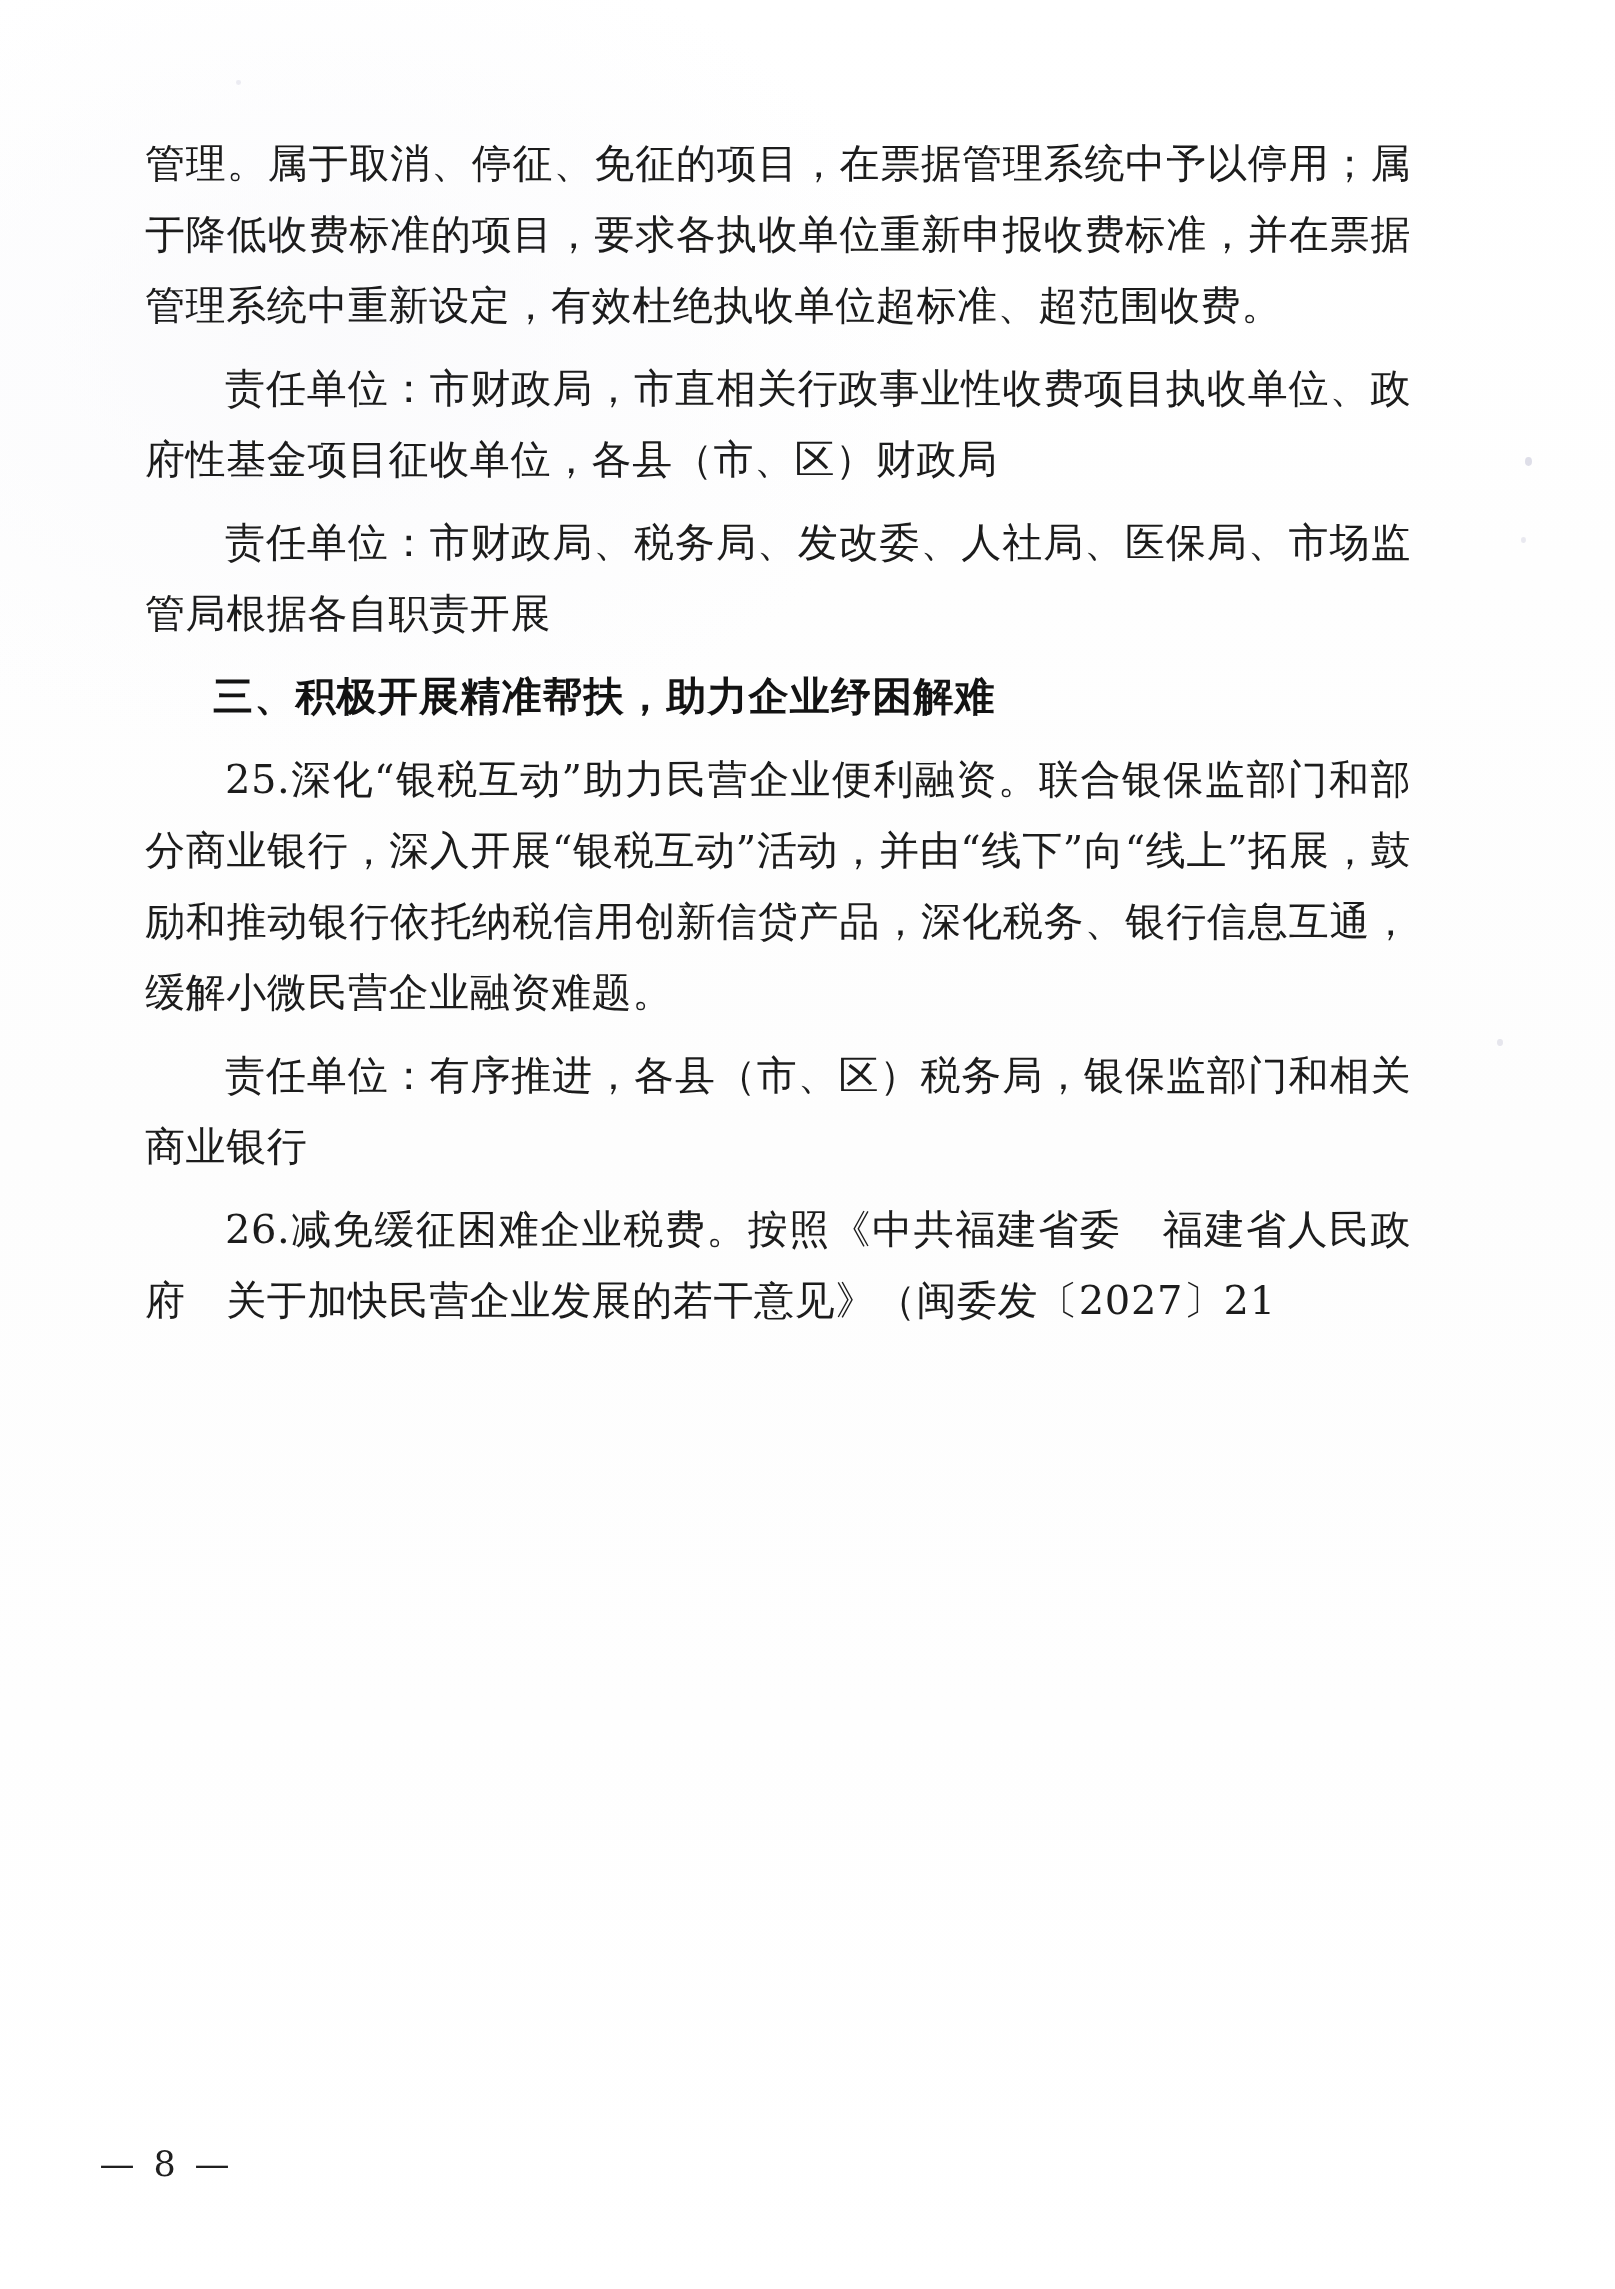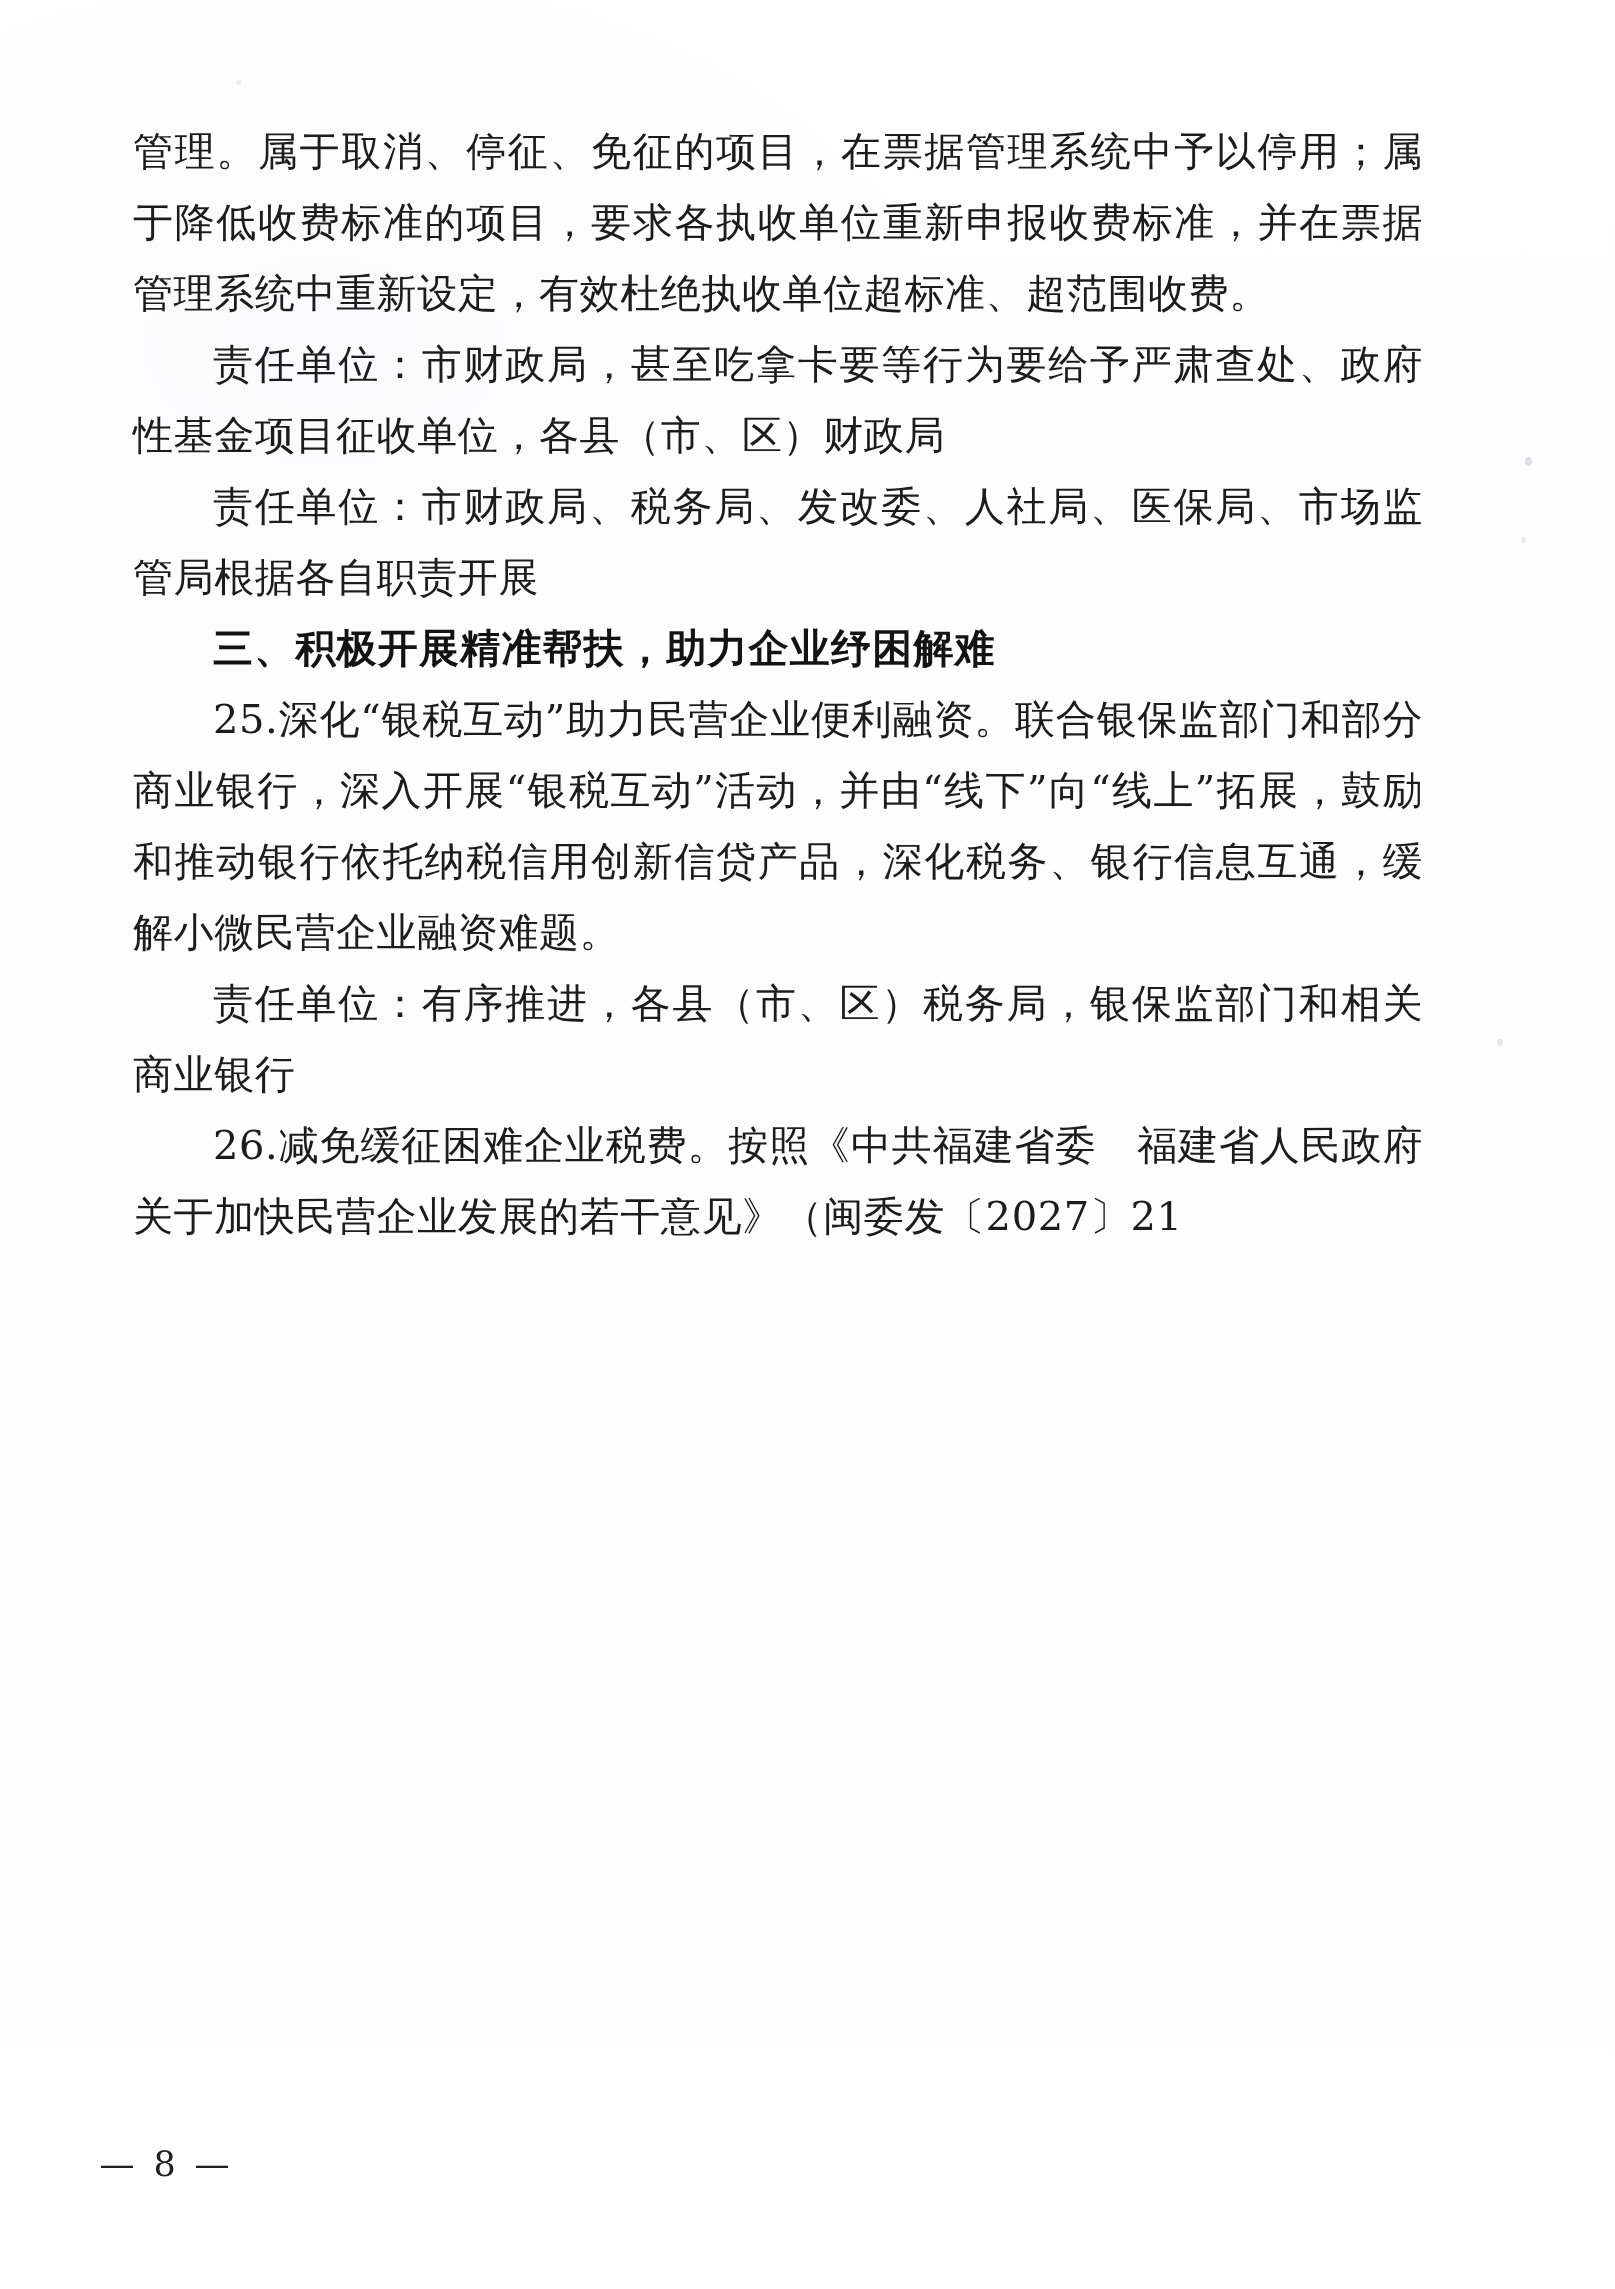--- a/index.html
+++ b/index.html
@@ -37,21 +37,21 @@
   }
 
   .text-body {
     position: absolute;
     left: 133px;
     top: 116px;
     width: 1290px;
   }
 
   p.para {
-    margin: 0;
+    margin: 12px;
     font-size: 40px;
     line-height: 71px;
     letter-spacing: 0.6px;
     text-align: justify;
     text-align-last: left;
     text-justify: inter-character;
     color: #1c1c1c;
     font-family: "DejaVu Serif", "Liberation Serif", serif;
     font-weight: 400;
   }
@@ -93,21 +93,21 @@
 
   <div class="speck" style="left:1525px; top:457px; width:6.9px; height:8.8px;"></div>
   <div class="speck" style="left:1521px; top:537px; width:4.9px; height:5.9px; opacity:0.3;"></div>
   <div class="speck" style="left:1497px; top:1039px; width:5.9px; height:6.9px; opacity:0.35;"></div>
   <div class="speck" style="left:236px; top:80px; width:4.9px; height:4.9px; opacity:0.25;"></div>
 
   <div class="text-body">
 
     <p class="para">管理。属于取消、停征、免征的项目，在票据管理系统中予以停用；属于降低收费标准的项目，要求各执收单位重新申报收费标准，并在票据管理系统中重新设定，有效杜绝执收单位超标准、超范围收费。</p>
 
-    <p class="para indent">责任单位：市财政局，甚至吃拿卡要等行为要给予严肃查处、政府性基金项目征收单位，各县（市、区）财政局</p>
+    <p class="para indent">责任单位：市财政局，市直相关行政事业性收费项目执收单位、政府性基金项目征收单位，各县（市、区）财政局</p>
 
 
     <p class="para indent">责任单位：市财政局、税务局、发改委、人社局、医保局、市场监管局根据各自职责开展</p>
 
     <p class="heading">三、积极开展精准帮扶，助力企业纾困解难</p>
 
     <p class="para indent">25.深化“银税互动”助力民营企业便利融资。联合银保监部门和部分商业银行，深入开展“银税互动”活动，并由“线下”向“线上”拓展，鼓励和推动银行依托纳税信用创新信贷产品，深化税务、银行信息互通，缓解小微民营企业融资难题。</p>
 
     <p class="para indent">责任单位：有序推进，各县（市、区）税务局，银保监部门和相关商业银行</p>
 

